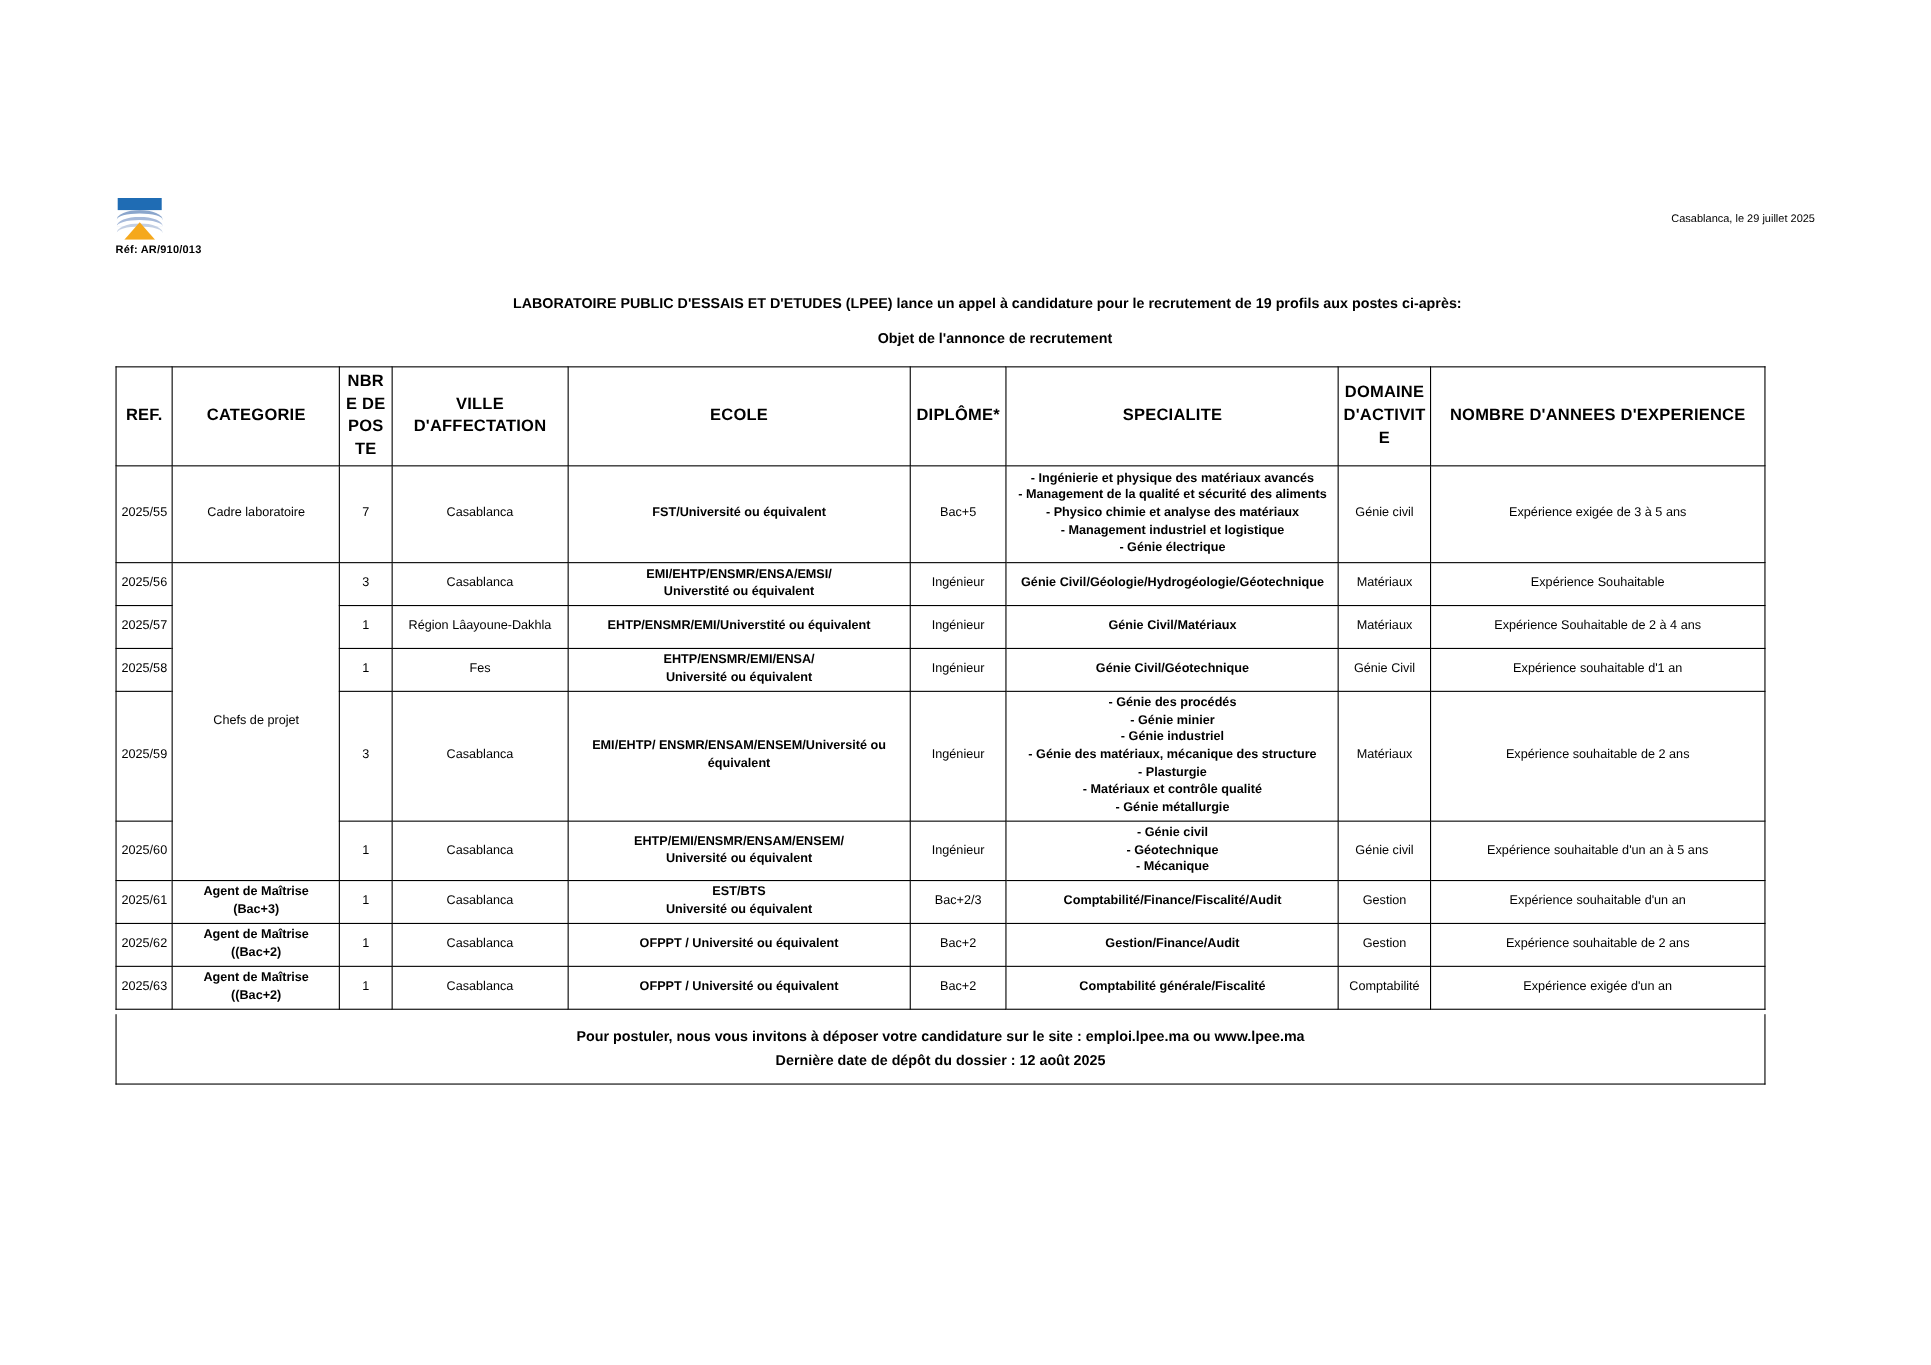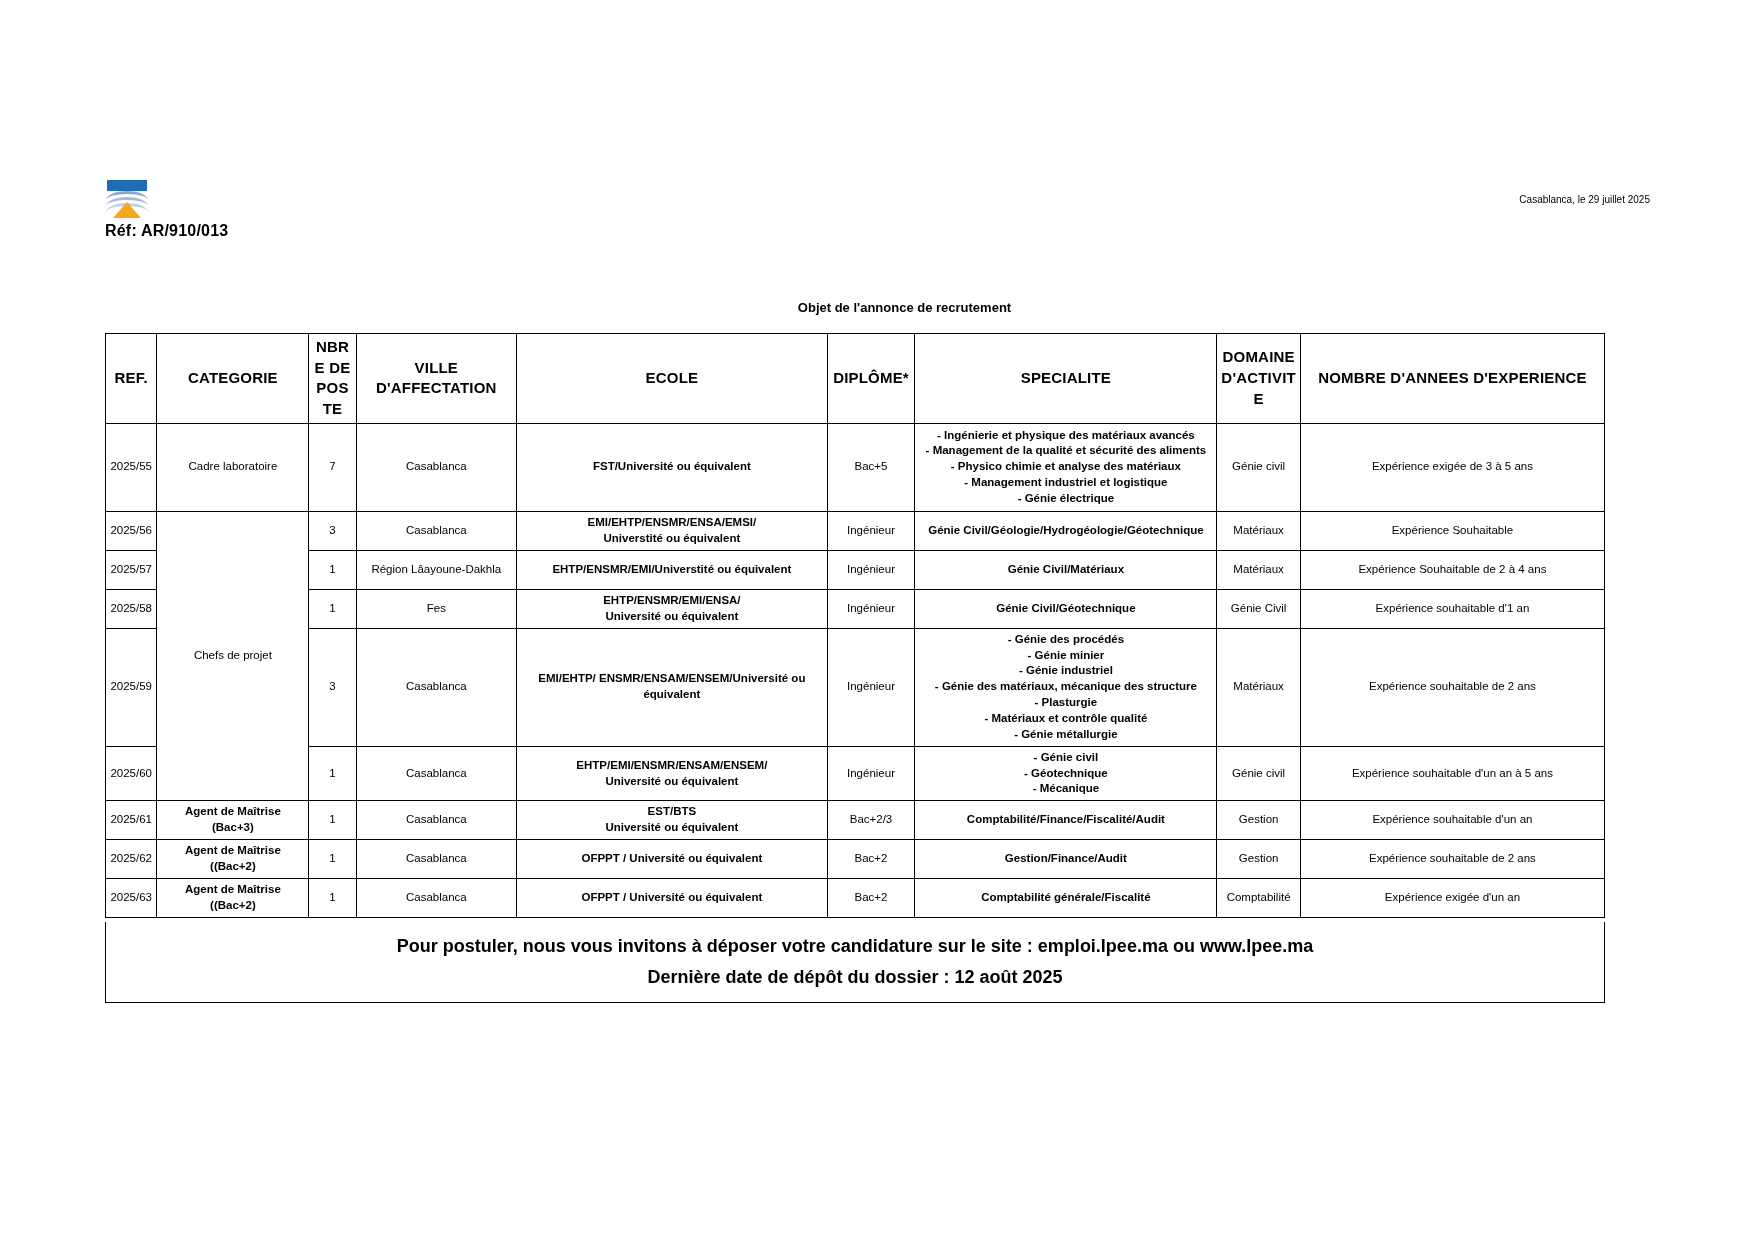--- a/index.html
+++ b/index.html
@@ -56,21 +56,21 @@
     position: absolute;
     left: 8px; top: 22px;
     width: 0; height: 0;
     border-left: 14px solid transparent;
     border-right: 14px solid transparent;
     border-bottom: 16px solid #f5a81c;
   }
   .ref-text {
     position: absolute;
     left: 0; top: 42px;
-    font-size: 16px;
+    font-size: 10px;
     font-weight: bold;
     white-space: nowrap;
     letter-spacing: 0.2px;
   }
   .date-text {
     position: absolute;
     right: 0; top: 14px;
     font-size: 10px;
     white-space: nowrap;
   }
@@ -147,21 +147,21 @@
     font-weight: bold;
     padding: 5px 6px;
     text-align: left;
   }
   .apply-box {
     position: absolute;
     left: 105px;
     width: 1500px;
     border: 1px solid #000;
     border-top: none;
-    font-size: 18px;
+    font-size: 13px;
     font-weight: bold;
     padding: 9px 6px 10px 6px;
     text-align: center;
     line-height: 1.7;
   }
   .apply-box span { display: block; }
 </style>
 </head>
 <body>
 
@@ -176,20 +176,21 @@
         <div class="logo-wave w2"></div>
         <div class="logo-wave w3"></div>
         <div class="logo-tri"></div>
       </div>
       <div class="ref-text">Réf: AR/910/013</div>
     </div>
 
     <div class="date-text">Casablanca, le 29 juillet 2025</div>
   </div>
 
+  <div class="title-main">LABORATOIRE PUBLIC D'ESSAIS ET D'ETUDES (LPEE) lance un appel à candidature pour le recrutement de 19 profils aux postes ci-après:</div>
   <div class="title-sub">Objet de l'annonce de recrutement</div>
 
   <div class="table-wrap">
     <table class="main">
       <colgroup>
         <col style="width:48px">
         <col style="width:142px">
         <col style="width:44px">
         <col style="width:150px">
         <col style="width:290px">

